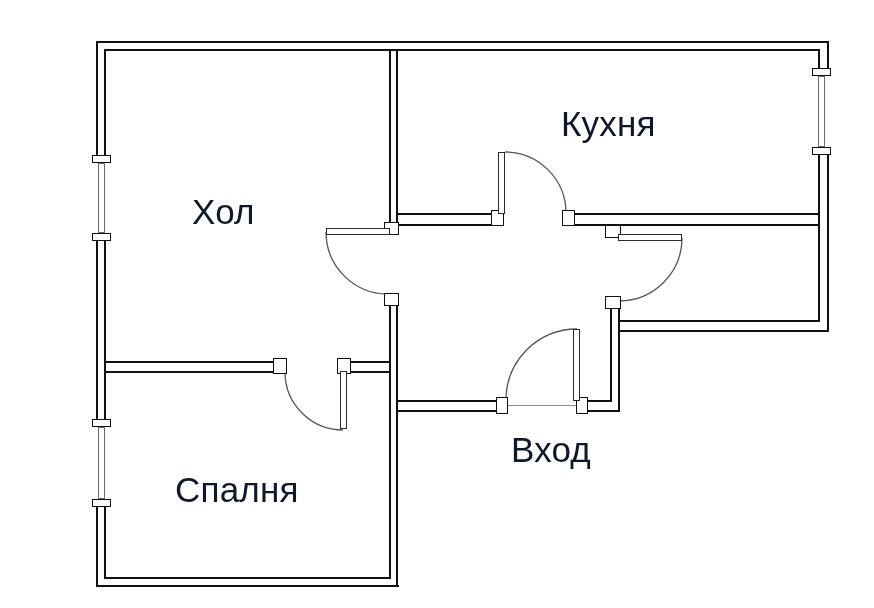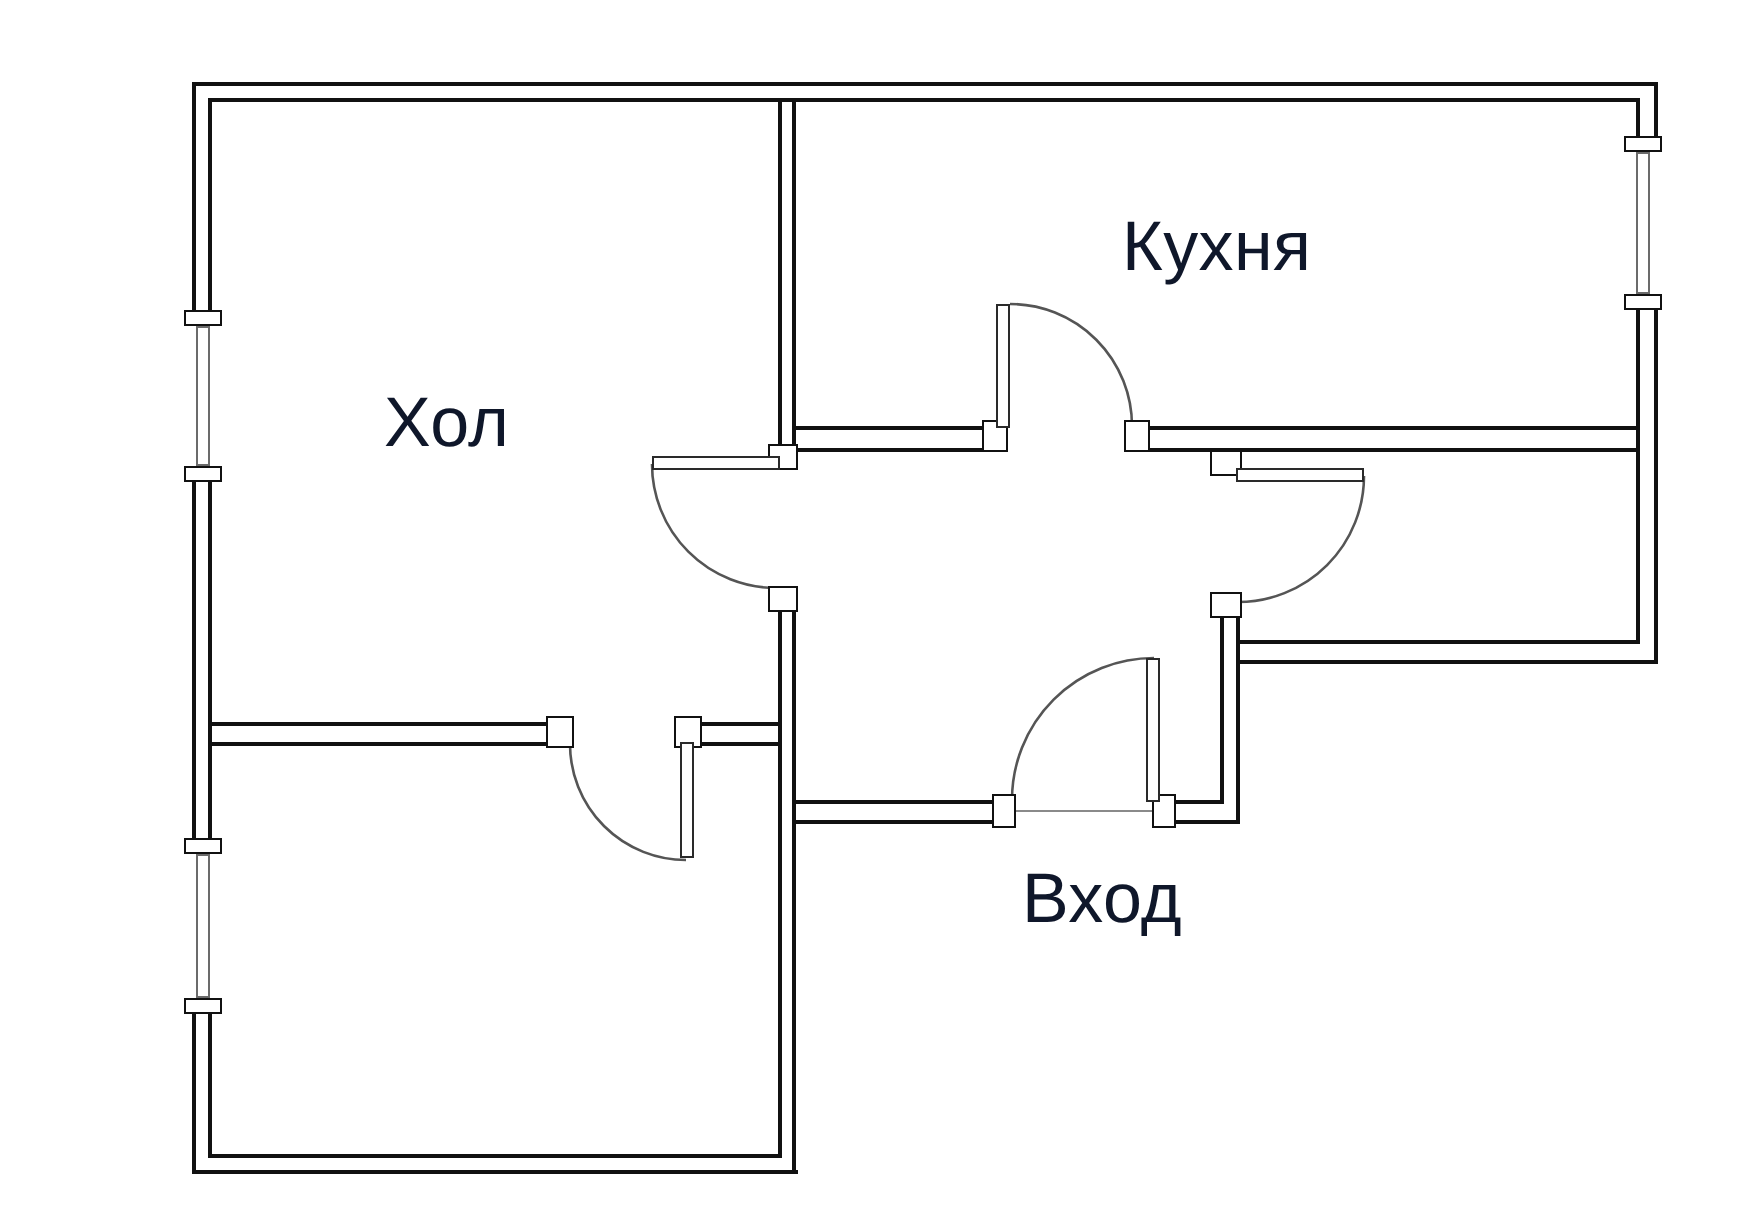--- a/index.html
+++ b/index.html
@@ -106,15 +106,16 @@
   <div class="wincap" style="left:92px;top:419px;width:19px;height:8px;"></div>
   <div class="wincap" style="left:92px;top:499px;width:19px;height:8px;"></div>
   <div class="glazing" style="left:98px;top:427px;width:7px;height:72px;"></div>
 
   <div class="wincap" style="left:812px;top:68px;width:19px;height:8px;"></div>
   <div class="wincap" style="left:812px;top:147px;width:19px;height:8px;"></div>
   <div class="glazing" style="left:818px;top:76px;width:7px;height:71px;"></div>
 
   <div class="room-label" style="left:192px;top:197px;">Хол</div>
   <div class="room-label" style="left:561px;top:109px;">Кухня</div>
+  <div class="room-label" style="left:175px;top:475px;">Спалня</div>
   <div class="room-label" style="left:511px;top:424px;margin-top:11px;">Вход</div>
 
 </div>
 
 </body></html>

